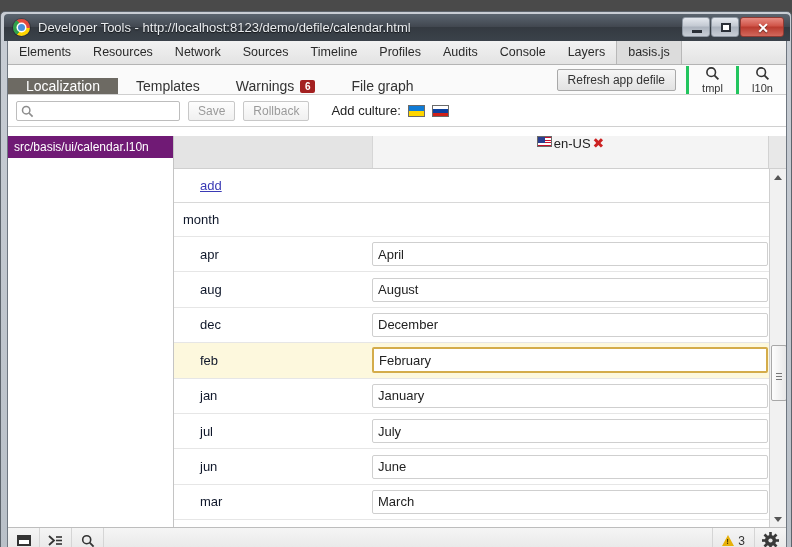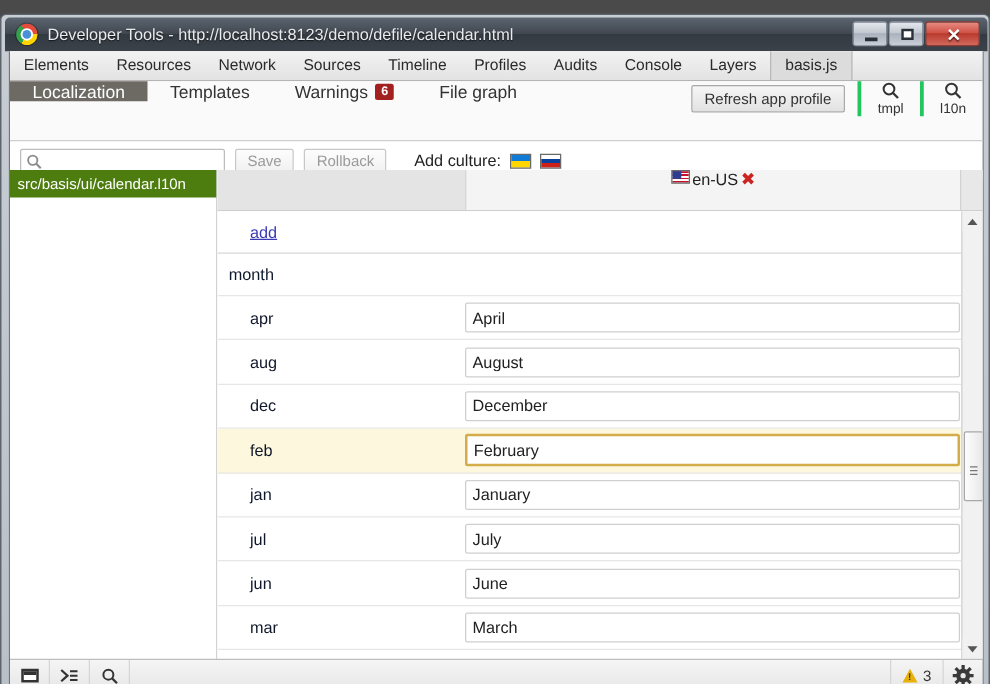--- a/index.html
+++ b/index.html
@@ -73,22 +73,22 @@
   .panel-tab{
     padding:0 11px;line-height:23px;font-size:12.5px;color:#2a2a2a;
     white-space:nowrap;cursor:default;
   }
   .panel-tab.sel{
     background:#dcdcdc;
     border-left:1px solid #b8b8b8;border-right:1px solid #b8b8b8;
   }
   
   .sub-toolbar{
-    height:48px;background:#fafafa;border-bottom:1px solid #cfcfcf;
-    display:flex;align-items:flex-start;box-sizing:border-box;position:relative;
+    height:30px;background:#fafafa;border-bottom:1px solid #cfcfcf;
+    display:flex;align-items:flex-end;box-sizing:border-box;position:relative;
   }
   .sub-tab{
     padding:0 18px;display:flex;align-items:center;gap:6px;
     font-size:14px;color:#333;white-space:nowrap;cursor:default;
   }
   .sub-tab.sel{background:#6d6a63;color:#fff;}
   .badge{
     background:#a32020;color:#fff;font-size:10px;line-height:13px;
     border-radius:2px;padding:0 4px;font-weight:bold;
     display:inline-block;min-width:7px;text-align:center;
@@ -145,21 +145,21 @@
     position:absolute;left:0;top:95px;right:0;bottom:26px;display:flex;
   }
   .sidebar{
     width:166px;background:#fff;border-right:1px solid #c4c4c4;box-sizing:border-box;
     padding-top:0;
   }
   .side-item{
     height:22px;line-height:22px;padding:0 6px;font-size:12px;color:#222;cursor:default;
     white-space:nowrap;overflow:hidden;text-overflow:ellipsis;
   }
-  .side-item.sel{background:#4d7c0f;color:#fff;}
+  .side-item.sel{background:#701a75;color:#fff;}
   .main{
     flex:1;position:relative;background:#fff;display:flex;flex-direction:column;min-width:0;
   }
   .culture-head{
     height:33px;background:#f4f4f4;border-bottom:1px solid #cfcfcf;
     display:flex;box-sizing:border-box;position:relative;
   }
   .ch-spacer{width:198px;background:#e4e4e4;border-right:1px solid #d6d6d6;height:100%;}
   .ch-cell{
     flex:1;display:flex;justify-content:center;gap:2px;
@@ -287,21 +287,21 @@
       <div class="sub-tab">
         <span>Warnings</span>
         <span class="badge">6</span>
       </div>
       <div class="sub-tab">
         <span>File graph</span>
       </div>
 
       <div class="toolbar-right">
         <div class="refresh-wrap">
-          <div class="refresh-btn">Refresh app profile</div>
+          <div class="refresh-btn">Refresh app defile</div>
         </div>
         <div class="tool-btn">
           <svg class="mag" width="15" height="15" viewBox="0 0 15 15">
             <circle cx="6.2" cy="6.2" r="4.3" fill="none" stroke="#333" stroke-width="1.6"></circle>
             <line x1="9.4" y1="9.4" x2="13.4" y2="13.4" stroke="#333" stroke-width="1.8"></line>
           </svg>
           <span class="lbl">tmpl</span>
         </div>
         <div class="tool-btn">
           <svg class="mag" width="15" height="15" viewBox="0 0 15 15">

